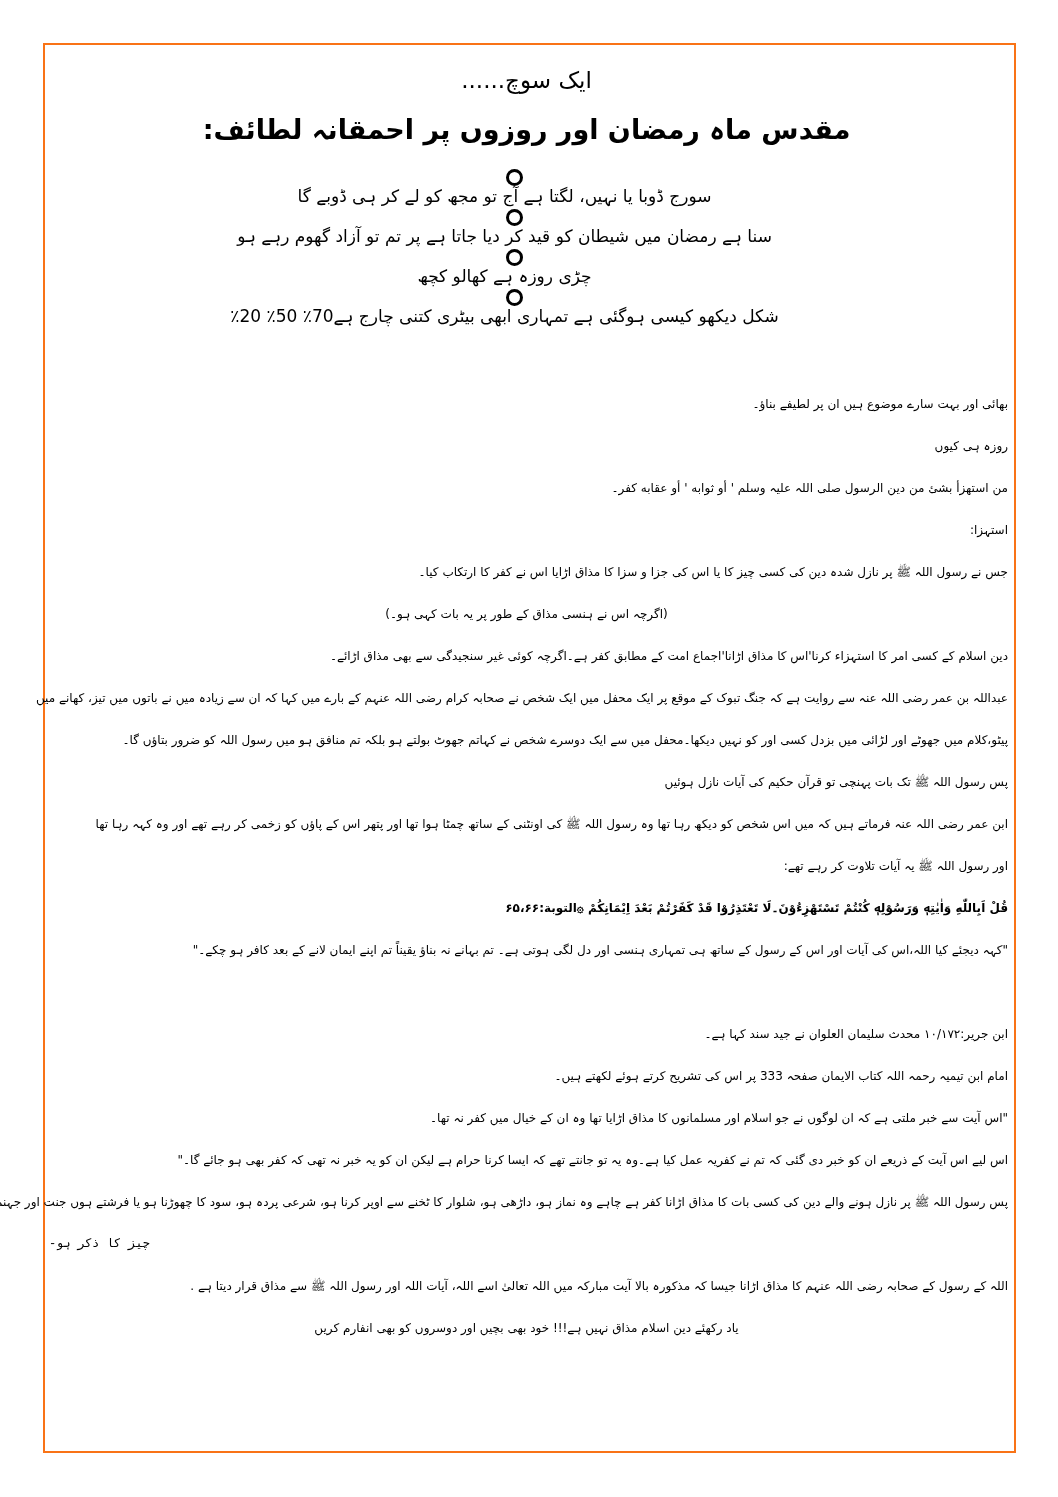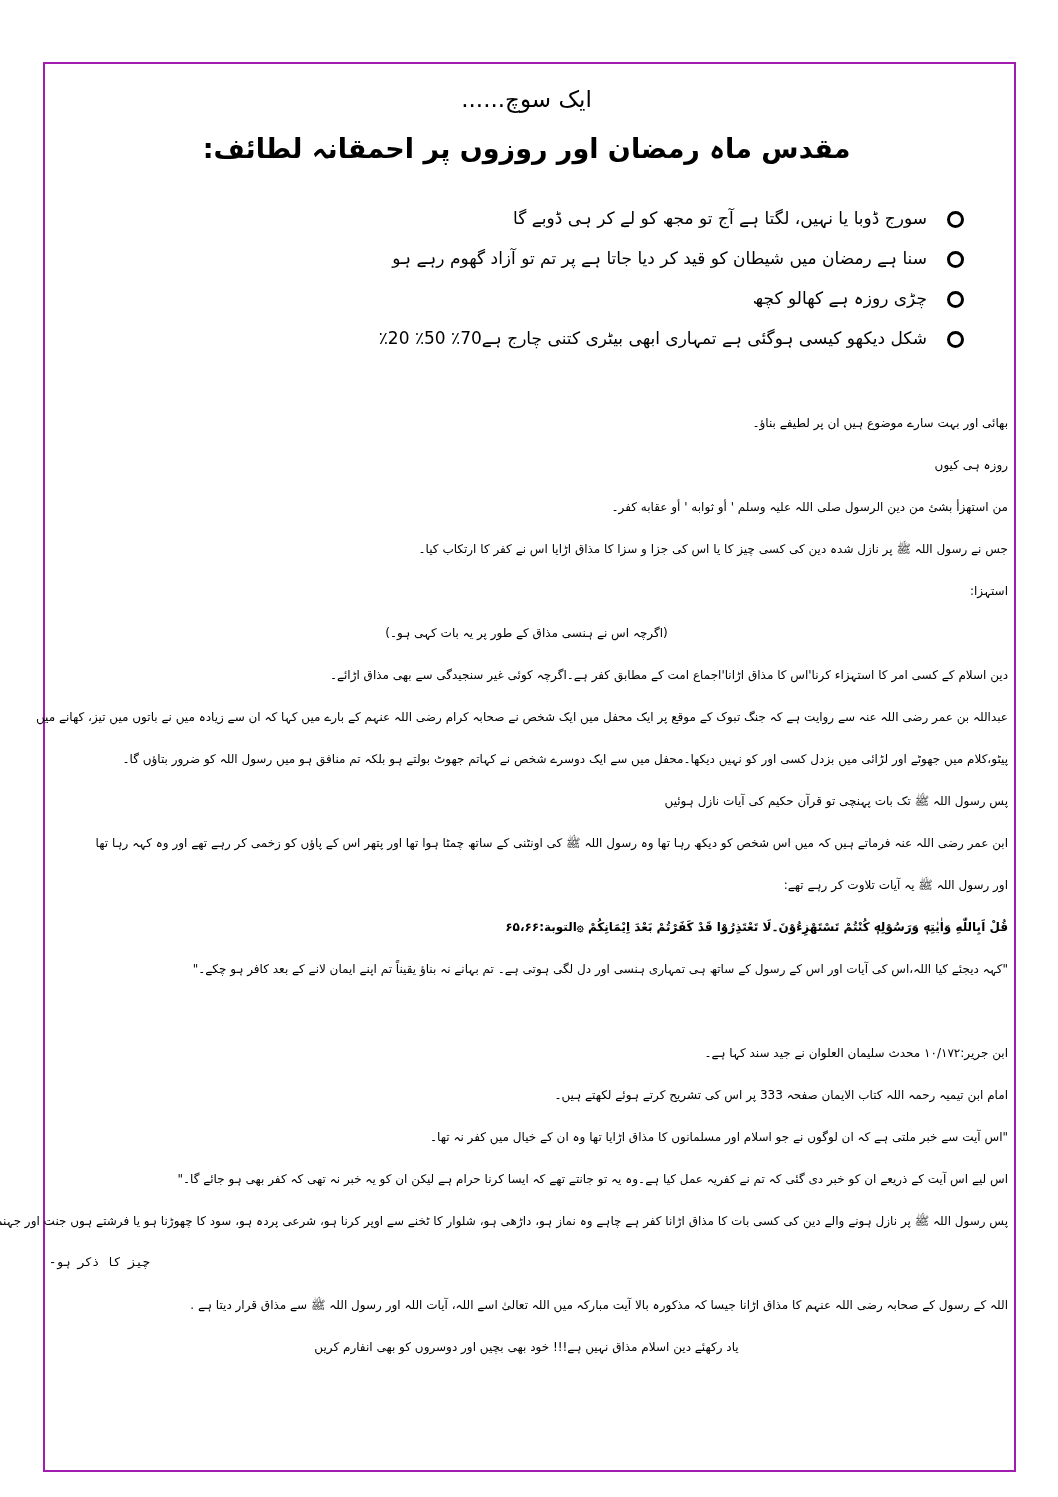--- a/index.html
+++ b/index.html
@@ -11,24 +11,23 @@
     overflow: hidden;
     font-family: "DejaVu Sans", sans-serif;
     color: #000;
   }
   .frame {
     position: absolute;
     left: 43px;
     top: 43px;
     width: 969px;
     height: 1406px;
-    border: 2px solid #a21caf;
+    border: 2px solid #f97316;
     box-sizing: content-box;
     overflow: visible;
-    margin-top: 19px;
   }
   .content {
     direction: rtl;
     padding: 16px 6px 0 0;
   }
   .title {
     text-align: center;
     font-size: 23px;
     height: 38px;
     line-height: 38px;
@@ -39,22 +38,22 @@
     font-size: 27px;
     font-weight: bold;
     height: 38px;
     line-height: 38px;
     margin-top: 12px;
     white-space: nowrap;
   }
   .bullets { margin-top: 20px; }
   .bullet-row {
     display: flex;
-    flex-direction: row; 
-    align-items: flex-end;
+    flex-direction: column; 
+    align-items: center;
     height: 40px;
     padding-right: 44px;
     white-space: nowrap;
   }
   .bullet-circle {
     flex: 0 0 auto;
     width: 11px;
     height: 11px;
     border: 3px solid #000;
     border-radius: 50%;
@@ -100,22 +99,22 @@
       <div class="bullet-row">
         <span class="bullet-circle"></span>
         <span class="bullet-text">شکل دیکھو کیسی ہوگئی ہے تمہاری ابھی بیٹری کتنی چارج ہے70٪ 50٪ 20٪</span>
       </div>
     </div>
 
     <div class="paras">
       <div class="line">بھائی اور بہت سارے موضوع ہیں ان پر لطیفے بناؤ۔</div>
       <div class="line">روزہ ہی کیوں</div>
       <div class="line">من استهزأ بشئ من دين الرسول صلی اللہ علیہ وسلم ' أو ثوابه ' أو عقابه كفر۔</div>
+      <div class="line">استہزا:</div>
       <div class="line">جس نے رسول اللہ ﷺ پر نازل شدہ دین کی کسی چیز کا یا اس کی جزا و سزا کا مذاق اڑایا اس نے کفر کا ارتکاب کیا۔</div>
-      <div class="line">استہزا:</div>
       <div class="line align-center">(اگرچہ اس نے ہنسی مذاق کے طور پر یہ بات کہی ہو۔)</div>
       <div class="line">دین اسلام کے کسی امر کا استہزاء کرنا'اس کا مذاق اڑانا'اجماع امت کے مطابق کفر ہے۔اگرچہ کوئی غیر سنجیدگی سے بھی مذاق اڑائے۔</div>
       <div class="line">عبداللہ بن عمر رضی اللہ عنہ سے روایت ہے کہ جنگ تبوک کے موقع پر ایک محفل میں ایک شخص نے صحابہ کرام رضی اللہ عنہم کے بارے میں کہا کہ ان سے زیادہ میں نے باتوں میں تیز، کھانے میں</div>
       <div class="line">پیٹو،کلام میں جھوٹے اور لڑائی میں بزدل کسی اور کو نہیں دیکھا۔محفل میں سے ایک دوسرے شخص نے کہاتم جھوٹ بولتے ہو بلکہ تم منافق ہو میں رسول اللہ کو ضرور بتاؤں گا۔</div>
       <div class="line">پس رسول اللہ ﷺ تک بات پہنچی تو قرآن حکیم کی آیات نازل ہوئیں</div>
       <div class="line">ابن عمر رضی اللہ عنہ فرماتے ہیں کہ میں اس شخص کو دیکھ رہا تھا وہ رسول اللہ ﷺ کی اونٹنی کے ساتھ چمٹا ہوا تھا اور پتھر اس کے پاؤں کو زخمی کر رہے تھے اور وہ کہہ رہا تھا</div>
       <div class="line">اور رسول اللہ ﷺ یہ آیات تلاوت کر رہے تھے:</div>
       <div class="line verse">قُلْ اَبِاللّٰهِ وَاٰيٰتِهٖ وَرَسُوْلِهٖ كُنْتُمْ تَسْتَهْزِءُوْنَ۔لَا تَعْتَذِرُوْا قَدْ كَفَرْتُمْ بَعْدَ اِيْمَانِكُمْ ۞التوبة:۶۵،۶۶</div>
       <div class="line">"کہہ دیجئے کیا اللہ،اس کی آیات اور اس کے رسول کے ساتھ ہی تمہاری ہنسی اور دل لگی ہوتی ہے۔ تم بہانے نہ بناؤ یقیناً تم اپنے ایمان لانے کے بعد کافر ہو چکے۔"</div>
       <div class="spacer"></div>

